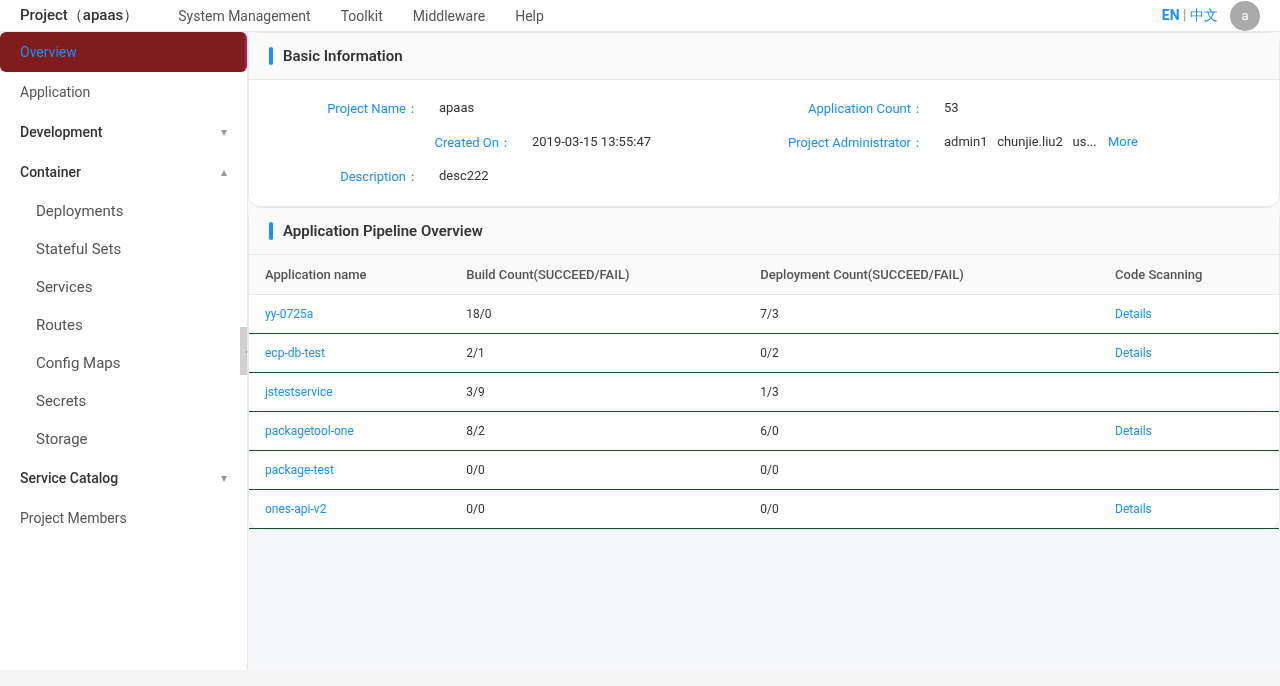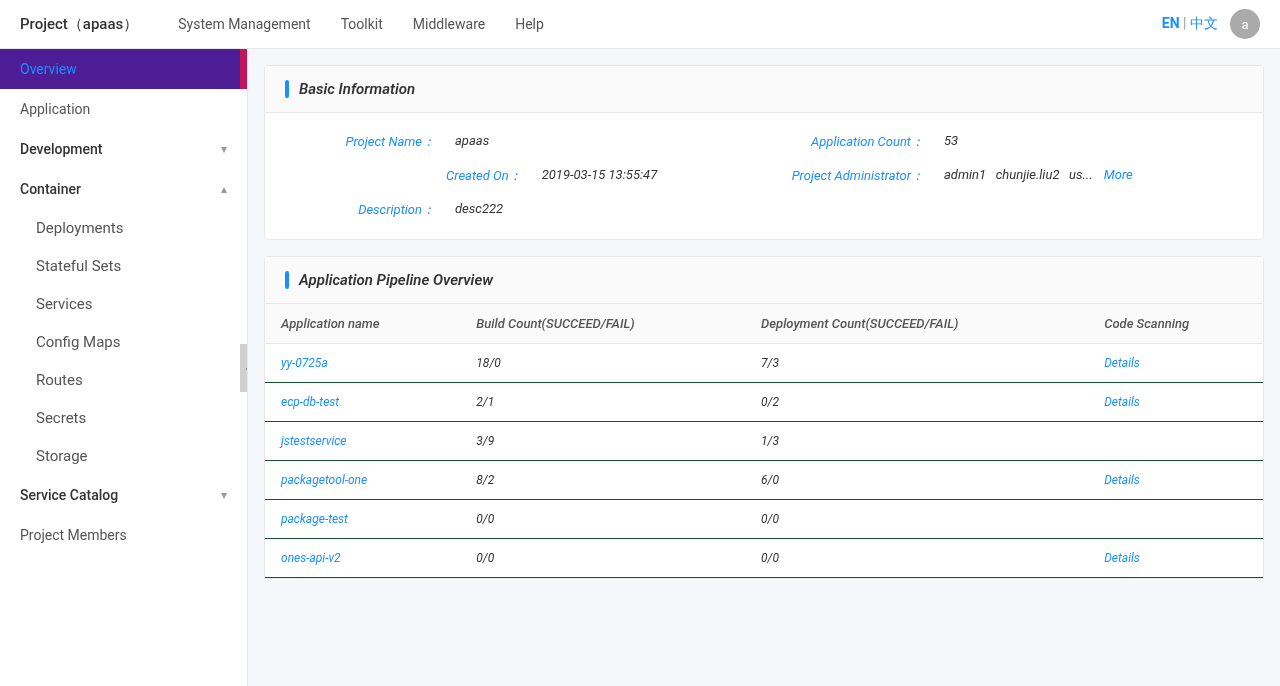--- a/index.html
+++ b/index.html
@@ -1,20 +1,20 @@
 <!DOCTYPE html>
 <html><head>
   <meta charset="utf-8">
   <style>
     * { box-sizing: border-box; margin: 0; padding: 0; }
     body { font-family: -apple-system, BlinkMacSystemFont, 'Segoe UI', Roboto, Arial, sans-serif; font-size: 14px; color: #333; background: #f5f5f5; }
 
     
     .top-nav {
-      display: flex; align-items: center; height: 49px;
+      display: flex; align-items: center; height: 32px;
       background: #fff; border-bottom: 1px solid #e8e8e8;
       padding: 0 20px; gap: 30px;
     }
     .top-nav-logo { font-size: 15px; color: #333; font-weight: 500; margin-right: 10px; }
     .top-nav-item { font-size: 14px; color: #555; cursor: pointer; }
     .top-nav-right { margin-left: auto; display: flex; align-items: center; gap: 12px; }
     .lang-switch { font-size: 14px; color: #1890ff; }
     .lang-switch .active { font-weight: bold; }
     .lang-divider { color: #999; }
     .avatar {
@@ -28,21 +28,21 @@
 
     
     .sidebar {
       width: 248px; background: #fff; border-right: 1px solid #e8e8e8;
       display: flex; flex-direction: column; overflow-y: auto; flex-shrink: 0;
     }
     .sidebar-item {
       display: flex; align-items: center; padding: 12px 20px;
       cursor: pointer; color: #555; font-size: 14px;
     }
-    .sidebar-item.active { color: #1890ff; background: #4c1d95; border-right: 7px solid #be185d; }
+    .sidebar-item.active { color: #1890ff; background: #7f1d1d; border-right: 2px solid #be185d; border-radius: 6px; }
     .sidebar-group-header {
       display: flex; align-items: center; justify-content: space-between;
       padding: 12px 20px; cursor: pointer; color: #333; font-size: 14px; font-weight: 500;
     }
     .sidebar-sub-item {
       display: flex; align-items: center; padding: 10px 20px 10px 36px;
       cursor: pointer; color: #555; font-size: 15px;
     }
     .chevron { font-size: 12px; color: #999; }
 
@@ -52,23 +52,22 @@
       width: 16px; height: 48px; background: #d0d0d0; display: flex; align-items: center;
       justify-content: center; cursor: pointer; border-radius: 0 4px 4px 0; z-index: 10;
       color: #666; font-size: 11px;
     }
 
     
     .main-content { flex: 1; overflow-y: auto; padding: 0; background: #f5f7fa; position: relative; }
 
     
     .section {
-      background: #fff; margin: 16px; border-radius: 4px;
+      background: #fff; margin: 0; border-radius: 12px;
       border: 1px solid #e8e8e8;
-      font-style: italic;
     }
     .section-header {
       display: flex; align-items: center; padding: 14px 20px;
       border-bottom: 1px solid #e8e8e8; background: #fafafa;
       font-size: 15px; font-weight: 600; color: #333;
     }
     .section-header-bar {
       width: 4px; height: 18px; background: #1890ff; border-radius: 2px;
       margin-right: 10px;
     }
@@ -135,24 +134,24 @@
     <div class="sidebar-sub-item">
       <span>Deployments</span>
     </div>
     <div class="sidebar-sub-item">
       <span>Stateful Sets</span>
     </div>
     <div class="sidebar-sub-item">
       <span>Services</span>
     </div>
     <div class="sidebar-sub-item">
+      <span>Routes</span>
+    </div>
+    <div class="sidebar-sub-item">
       <span>Config Maps</span>
-    </div>
-    <div class="sidebar-sub-item">
-      <span>Routes</span>
     </div>
     <div class="sidebar-sub-item">
       <span>Secrets</span>
     </div>
     <div class="sidebar-sub-item">
       <span>Storage</span>
     </div>
     <div class="sidebar-group-header">
       <span>Service Catalog</span>
       <span class="chevron">▾</span>

